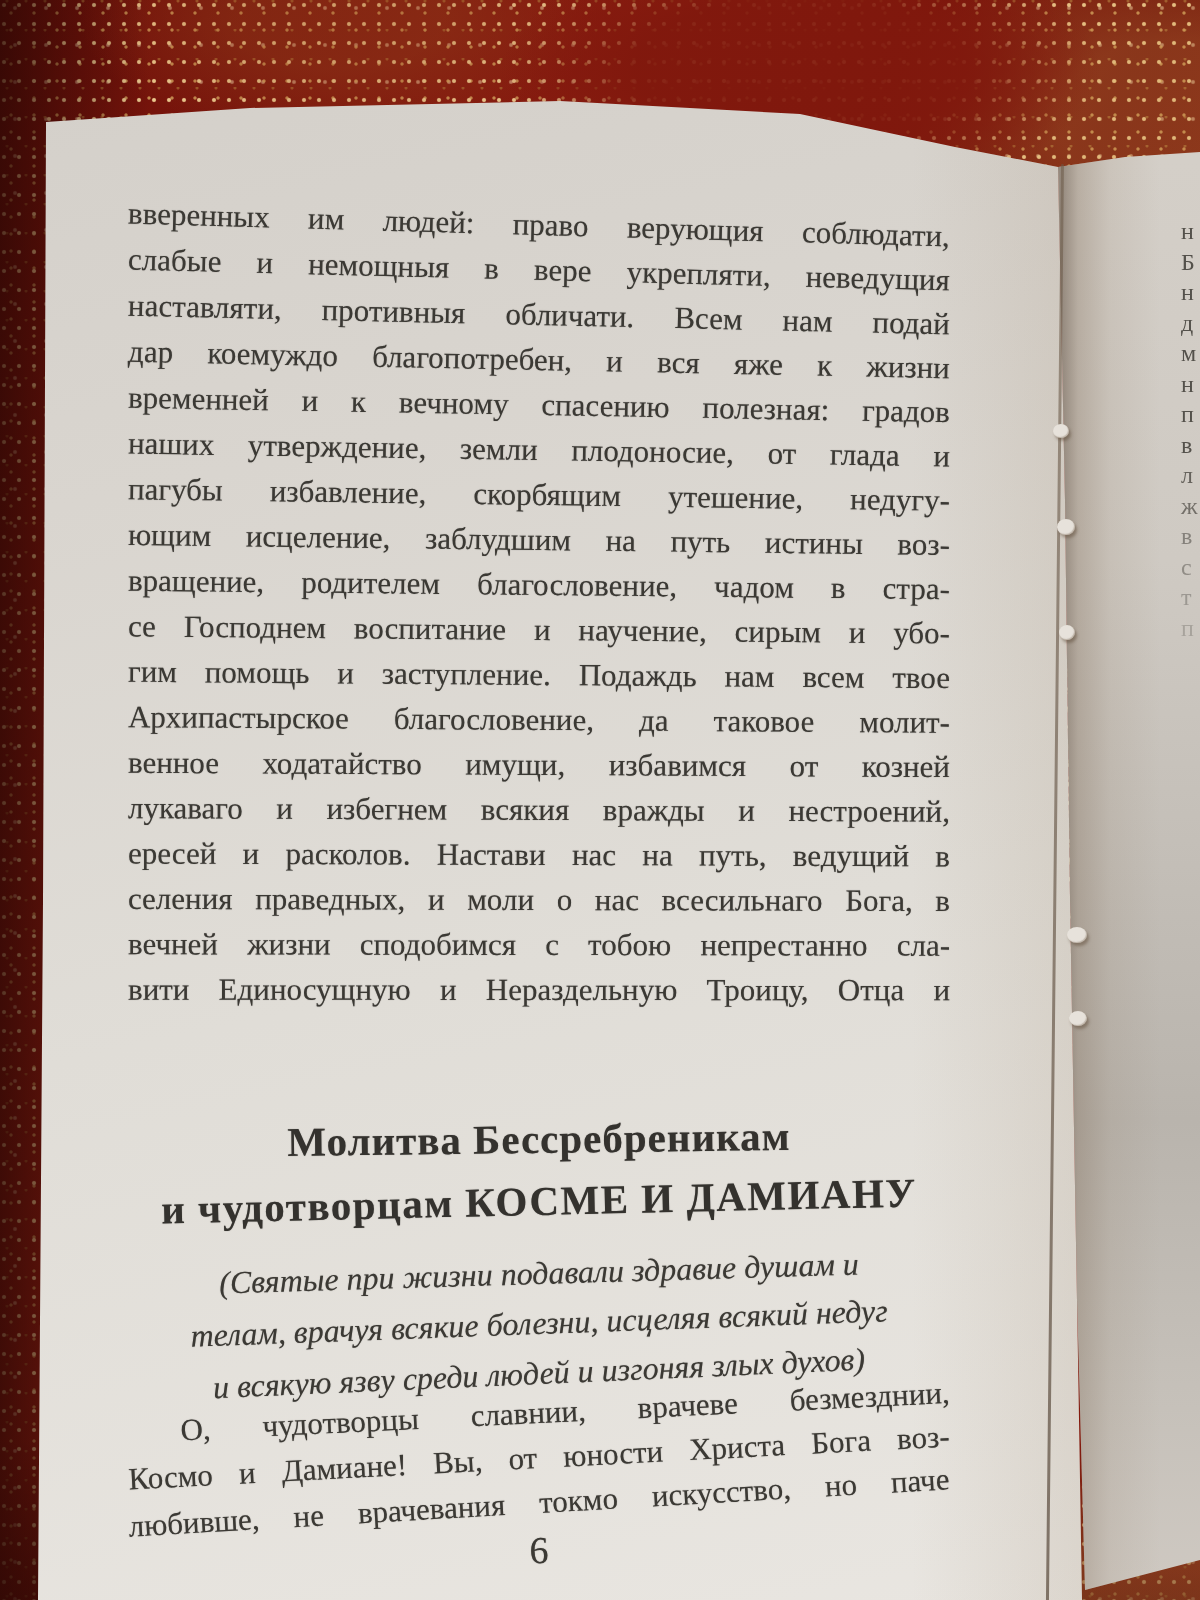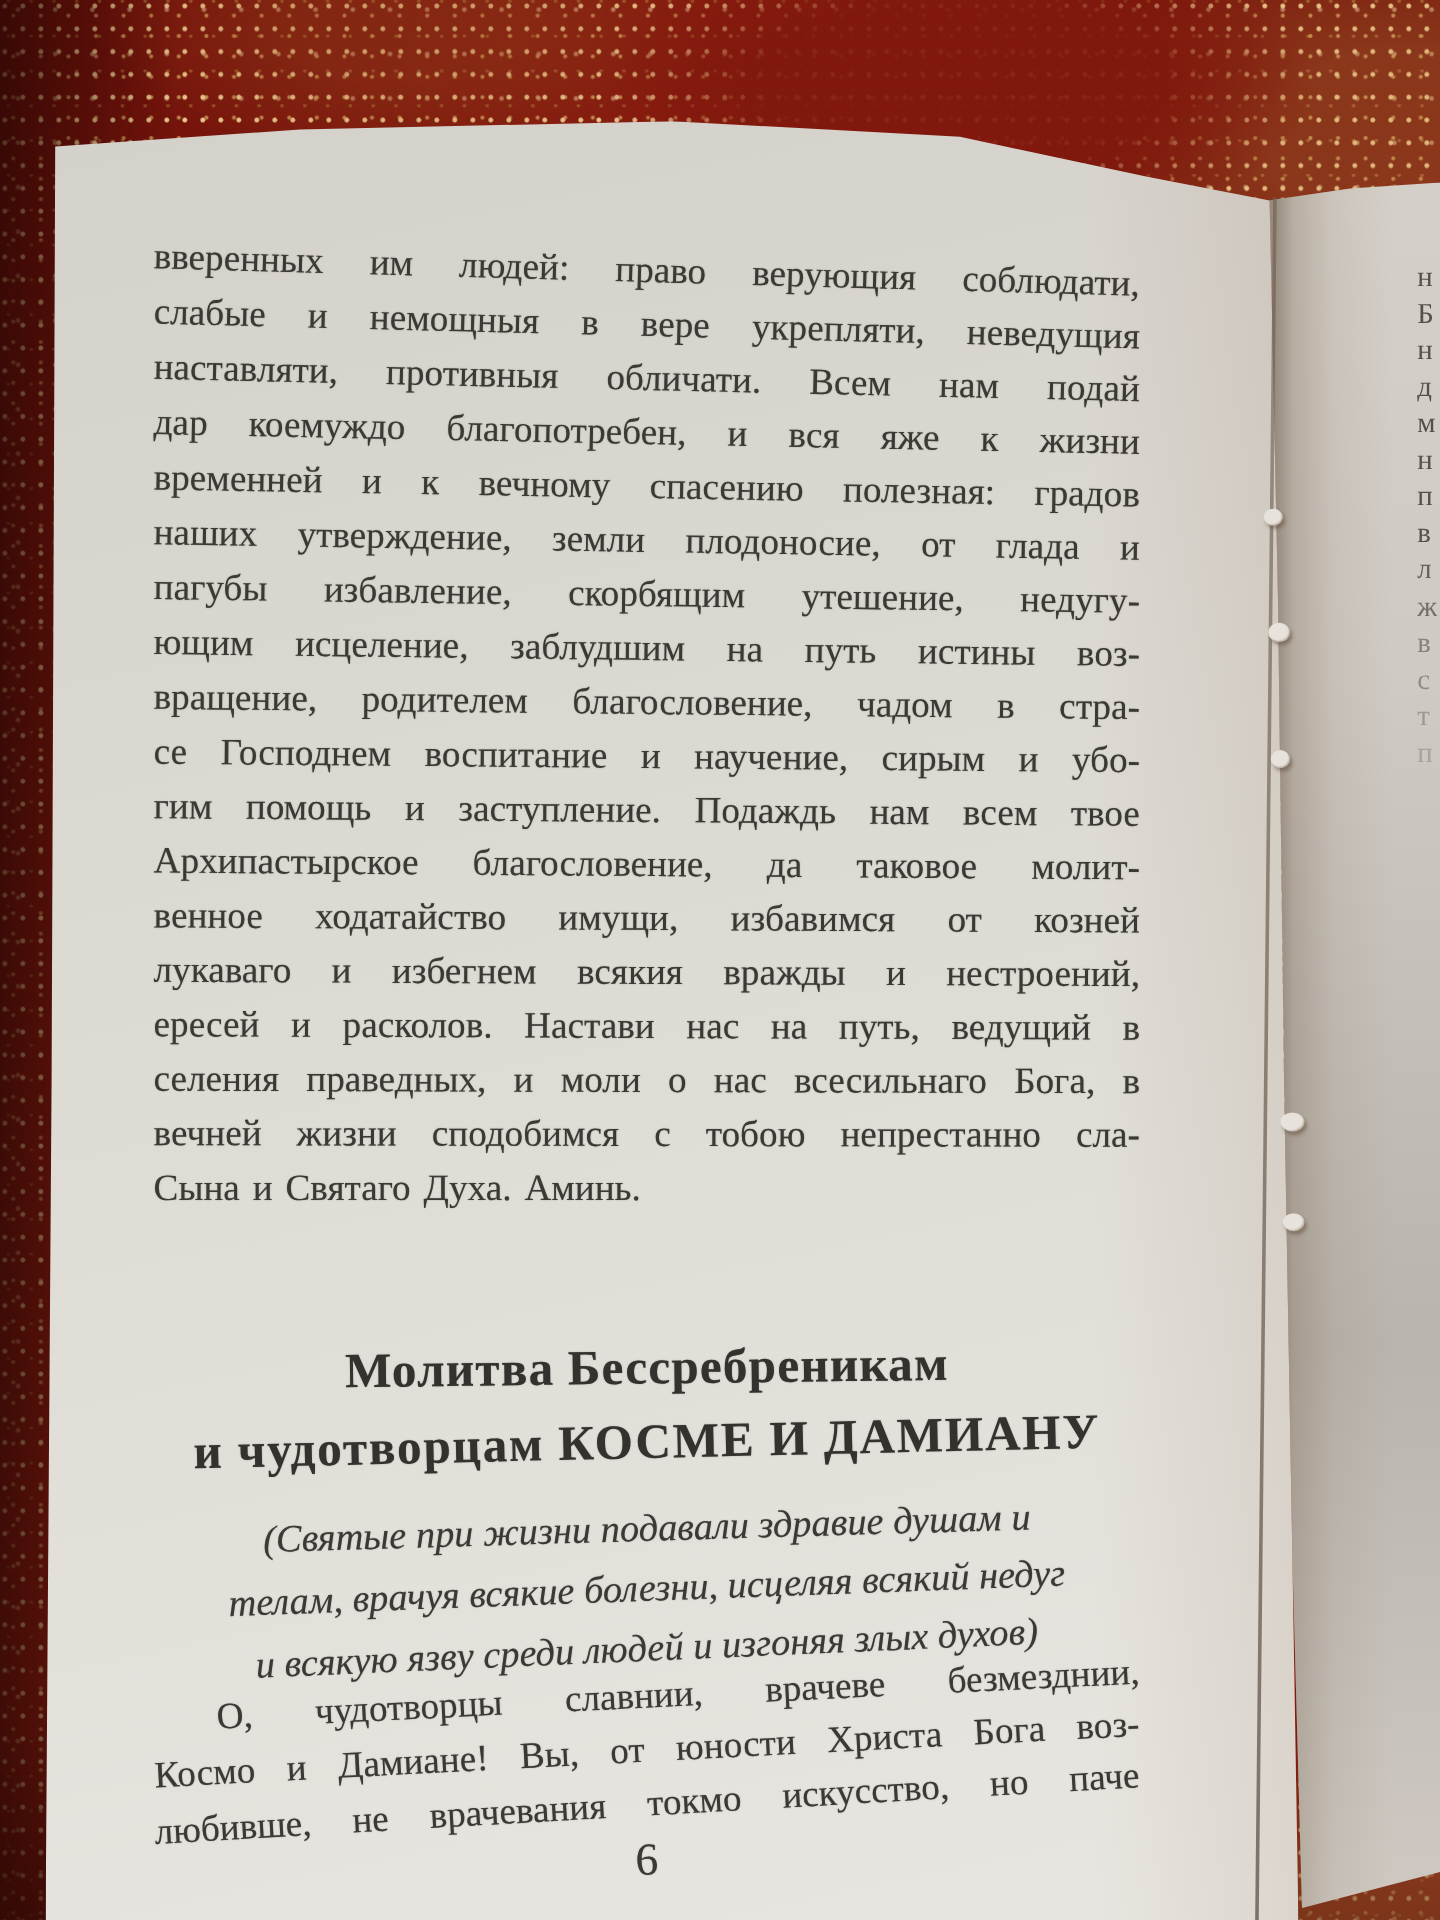--- a/index.html
+++ b/index.html
@@ -132,21 +132,21 @@
         <div class="bodyline" style="transform:rotate(0.7deg)">ющим исцеление, заблудшим на путь истины воз-</div>
         <div class="bodyline" style="transform:rotate(0.6deg)">вращение, родителем благословение, чадом в стра-</div>
         <div class="bodyline" style="transform:rotate(0.5deg)">се Господнем воспитание и научение, сирым и убо-</div>
         <div class="bodyline" style="transform:rotate(0.45deg)">гим помощь и заступление. Подаждь нам всем твое</div>
         <div class="bodyline" style="transform:rotate(0.4deg)">Архипастырское благословение, да таковое молит-</div>
         <div class="bodyline" style="transform:rotate(0.3deg)">венное ходатайство имущи, избавимся от козней</div>
         <div class="bodyline" style="transform:rotate(0.25deg)">лукаваго и избегнем всякия вражды и нестроений,</div>
         <div class="bodyline" style="transform:rotate(0.2deg)">ересей и расколов. Настави нас на путь, ведущий в</div>
         <div class="bodyline" style="transform:rotate(0.15deg)">селения праведных, и моли о нас всесильнаго Бога, в</div>
         <div class="bodyline" style="transform:rotate(0.1deg)">вечней жизни сподобимся с тобою непрестанно сла-</div>
-        <div class="bodyline lastline">Сына и Святаго Духа. Аминь.</div>
+        <div class="bodyline" style="transform:rotate(0.05deg)">вити Единосущную и Нераздельную Троицу, Отца и</div>
       </div>
 
       <div class="heading h1" style="transform:rotate(-0.7deg)">Молитва Бессребреникам</div>
       <div class="heading h2" style="transform:rotate(-1.3deg)">и чудотворцам КОСМЕ И ДАМИАНУ</div>
 
       <div class="note">
         <div class="noteline" style="transform:rotate(-1.7deg)">(Святые при жизни подавали здравие душам и</div>
         <div class="noteline" style="transform:rotate(-2.1deg)">телам, врачуя всякие болезни, исцеляя всякий недуг</div>
         <div class="noteline" style="transform:rotate(-2.5deg)">и всякую язву среди людей и изгоняя злых духов)</div>
       </div>

